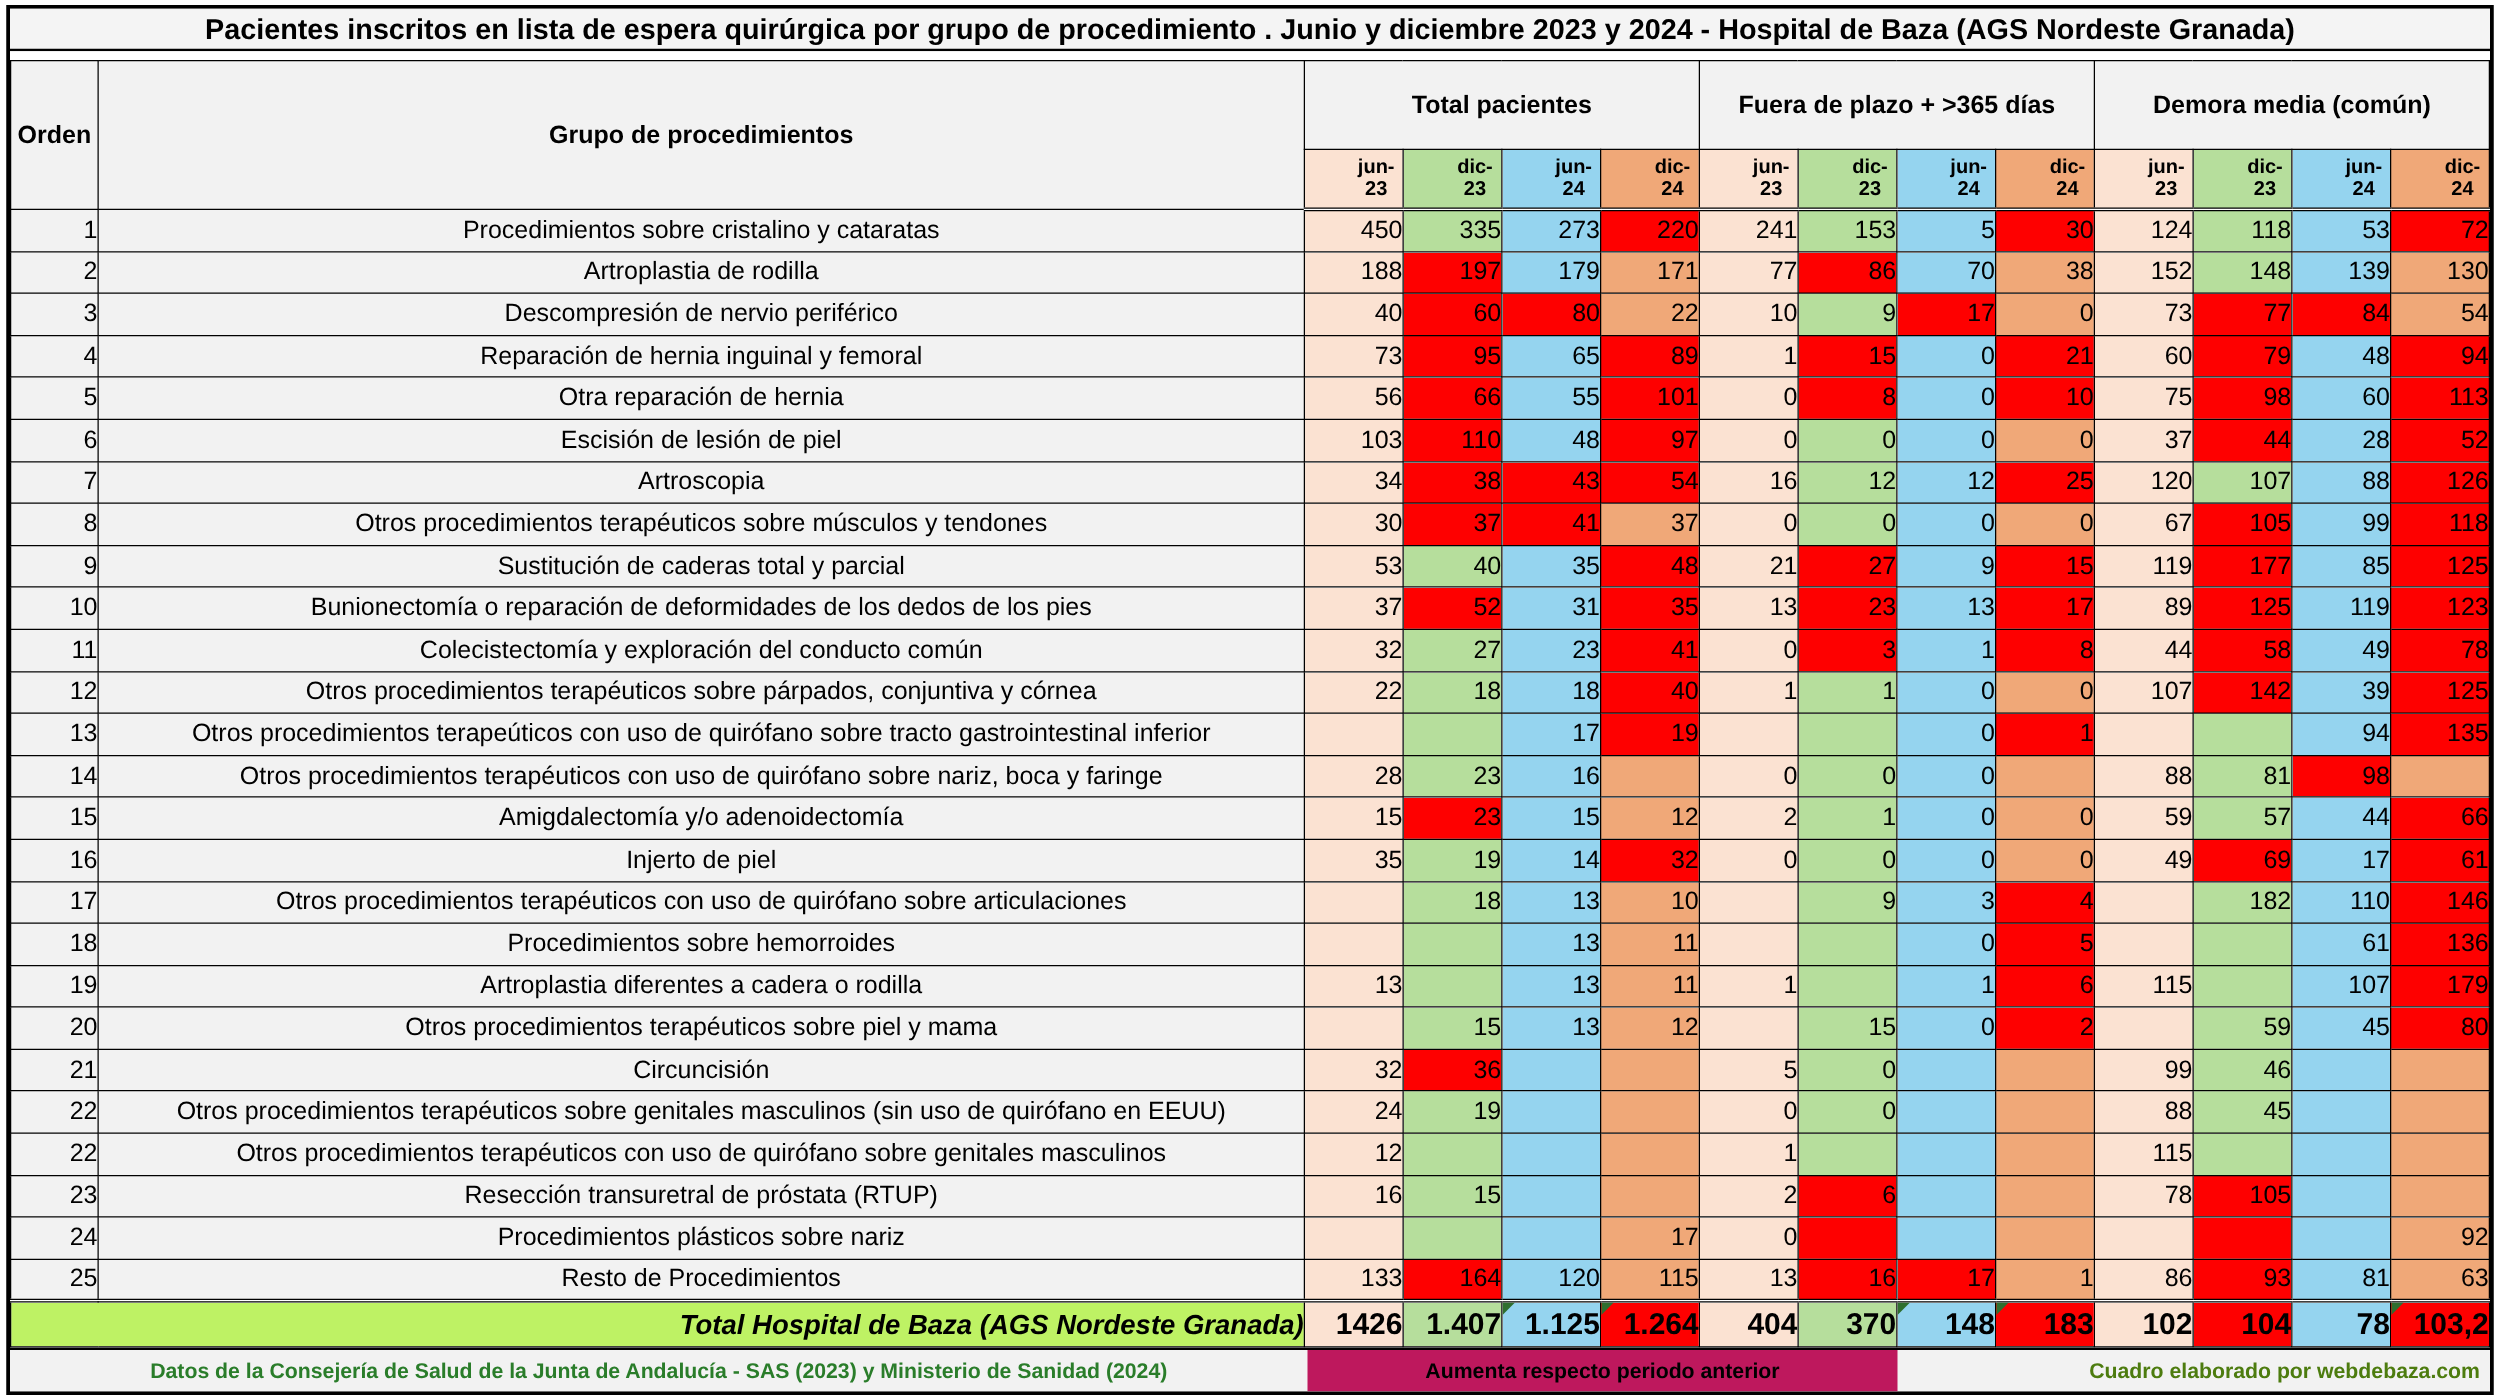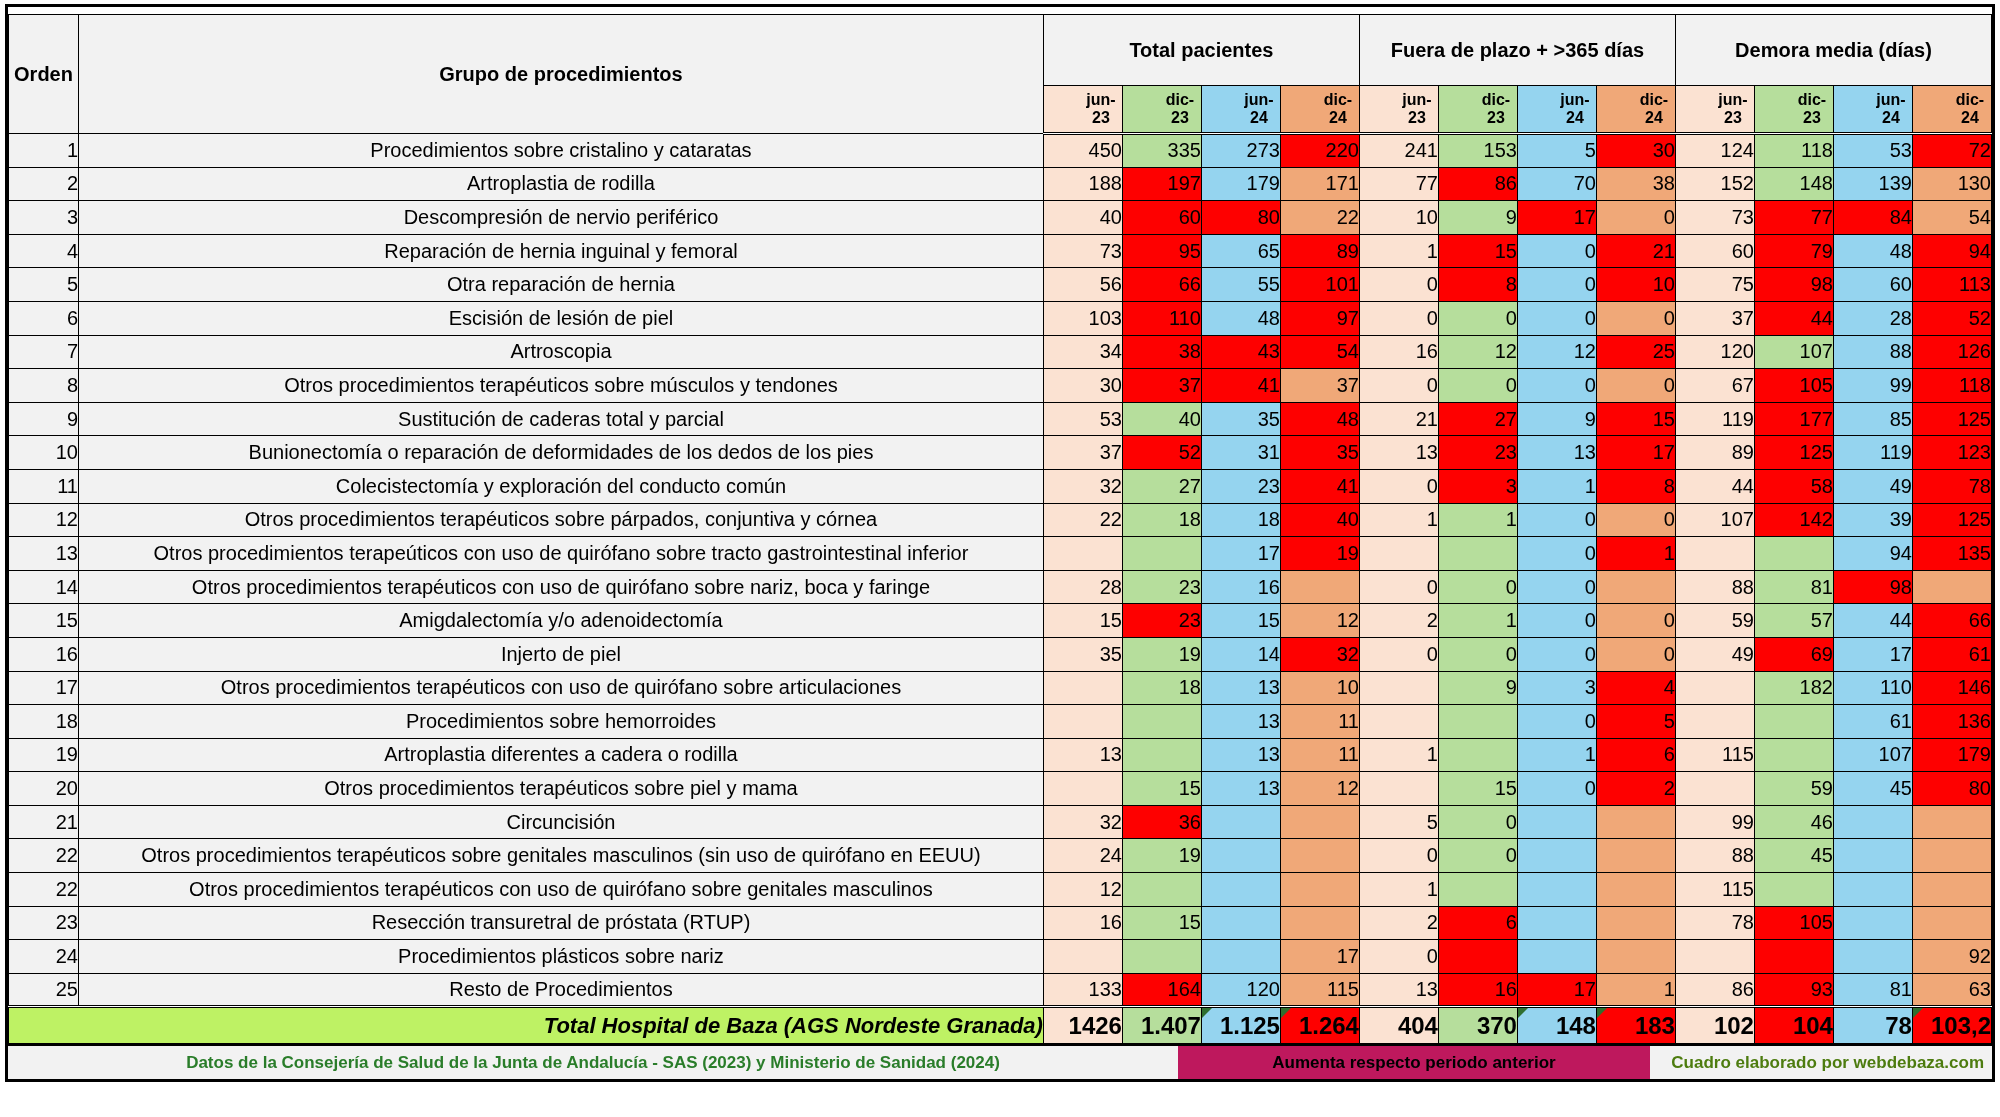--- a/index.html
+++ b/index.html
@@ -25,29 +25,30 @@
   .c-s{background:#F0A878;}
   .c-r{background:#FE0000;}
   .thickL{border-left:2px solid #000;}
   tr.total-row td{border-top:3px double #000;font-weight:bold;height:35px;font-size:24px;}
   tr.total-row td.label{font-size:22px;text-align:right;padding-left:3px;background:#bef264;white-space:nowrap;font-style:italic;}
   td.corner{position:relative;}
   td.corner::before{content:"";position:absolute;left:0;top:0;width:0;height:0;
                     border-top:10px solid #2F6F2F;border-right:10px solid transparent;}
   .footer{display:flex;height:33px;border-top:2px solid #000;background:#f2f2f2;
           font-weight:bold;font-size:17px;align-items:stretch;}
-  .f-left{width:1170px;display:flex;align-items:center;justify-content:center;color:#2A7D2A;white-space:nowrap;}
+  .f-left{width:1038px;display:flex;align-items:center;justify-content:center;color:#2A7D2A;white-space:nowrap;}
   .f-red{width:472px;background:#be185d;color:#000;display:flex;align-items:center;justify-content:center;white-space:nowrap;}
   .f-right{flex:1;display:flex;align-items:center;justify-content:flex-end;padding-right:8px;color:#4d7c0f;white-space:nowrap;}
 </style>
 </head>
 <body>
 
 <div class="sheet">
 
+  <div class="titlebar">Pacientes inscritos en lista de espera quirúrgica por grupo de procedimiento . Junio y diciembre 2023 y 2024 - Hospital de Baza (AGS Nordeste Granada)</div>
   <div class="gapstrip"></div>
 
   <table class="main">
     <colgroup>
       <col style="width:70px">
       <col>
       <col style="width:79px">
         <col style="width:79px">
         <col style="width:79px">
         <col style="width:79px">
@@ -59,21 +60,21 @@
         <col style="width:79px">
         <col style="width:79px">
         <col style="width:79px">
     </colgroup>
     <thead>
       <tr class="r-groups">
         <th rowspan="2" class="fixed-head">Orden</th>
         <th rowspan="2" class="fixed-head">Grupo de procedimientos</th>
         <th colspan="4" class="thickL">Total pacientes</th>
         <th colspan="4" class="thickL">Fuera de plazo + &gt;365 días</th>
-        <th colspan="4" class="thickL">Demora media (días)</th>
+        <th colspan="4" class="thickL">Demora media (común)</th>
       </tr>
       <tr class="r-months" id="months-row">
           <th class="c-p thickL">jun-23</th>
           <th class="c-g">dic-23</th>
           <th class="c-b">jun-24</th>
           <th class="c-s">dic-24</th>
           <th class="c-p thickL">jun-23</th>
           <th class="c-g">dic-23</th>
           <th class="c-b">jun-24</th>
           <th class="c-s">dic-24</th>

